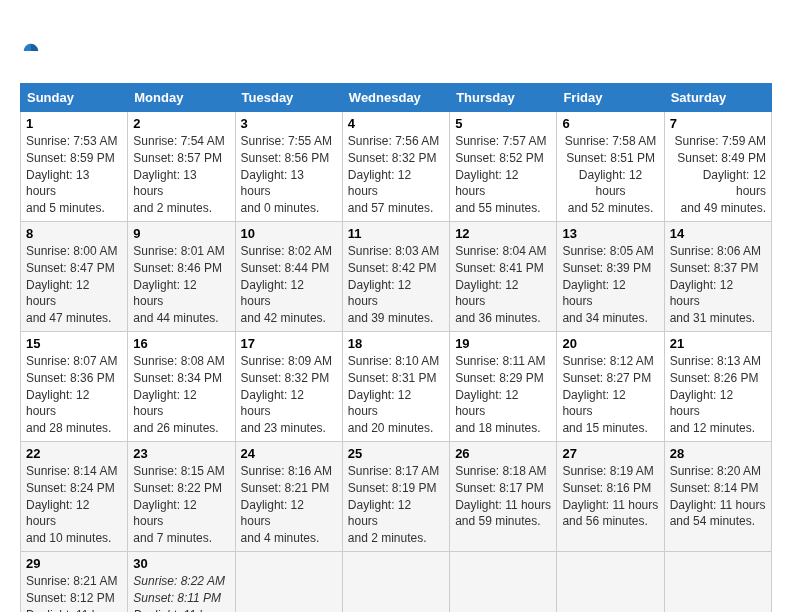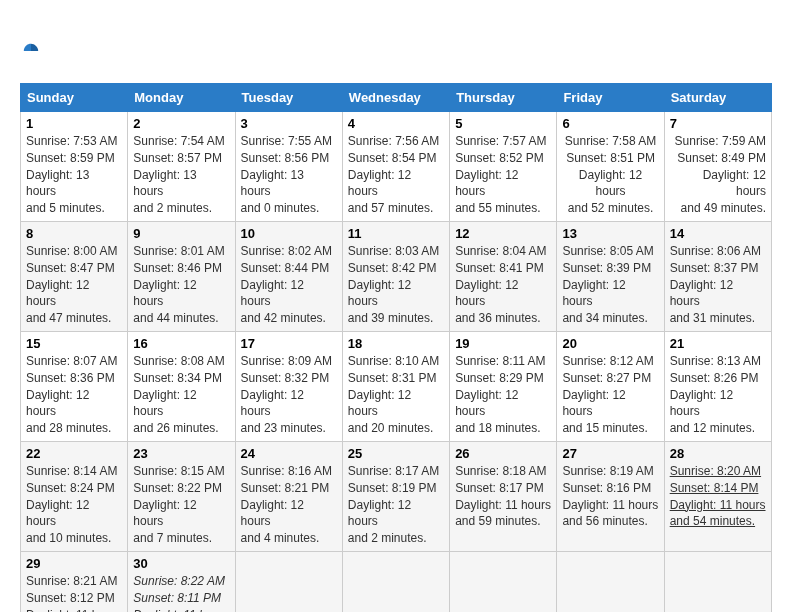--- a/index.html
+++ b/index.html
@@ -149,21 +149,21 @@
         <td>
           <span class="day-num">3</span>
           <div class="day-info" style="white-space: pre-line;">Sunrise: 7:55 AM
 Sunset: 8:56 PM
 Daylight: 13 hours
 and 0 minutes.</div>
         </td>
         <td>
           <span class="day-num">4</span>
           <div class="day-info" style="white-space: pre-line;">Sunrise: 7:56 AM
-Sunset: 8:54 PM
+Sunset: 8:32 PM
 Daylight: 12 hours
 and 57 minutes.</div>
         </td>
         <td>
           <span class="day-num">5</span>
           <div class="day-info" style="white-space: pre-line;">Sunrise: 7:57 AM
 Sunset: 8:52 PM
 Daylight: 12 hours
 and 55 minutes.</div>
         </td>
@@ -322,21 +322,21 @@
         </td>
         <td>
           <span class="day-num">27</span>
           <div class="day-info" style="white-space: pre-line;">Sunrise: 8:19 AM
 Sunset: 8:16 PM
 Daylight: 11 hours
 and 56 minutes.</div>
         </td>
         <td>
           <span class="day-num">28</span>
-          <div class="day-info" style="white-space: pre-line; text-decoration: underline;">Sunrise: 8:20 AM
+          <div class="day-info" style="white-space: pre-line;">Sunrise: 8:20 AM
 Sunset: 8:14 PM
 Daylight: 11 hours
 and 54 minutes.</div>
         </td>
       </tr>
       <tr class="last-row">
         <td>
           <span class="day-num">29</span>
           <div class="day-info" style="white-space: pre-line;">Sunrise: 8:21 AM
 Sunset: 8:12 PM

